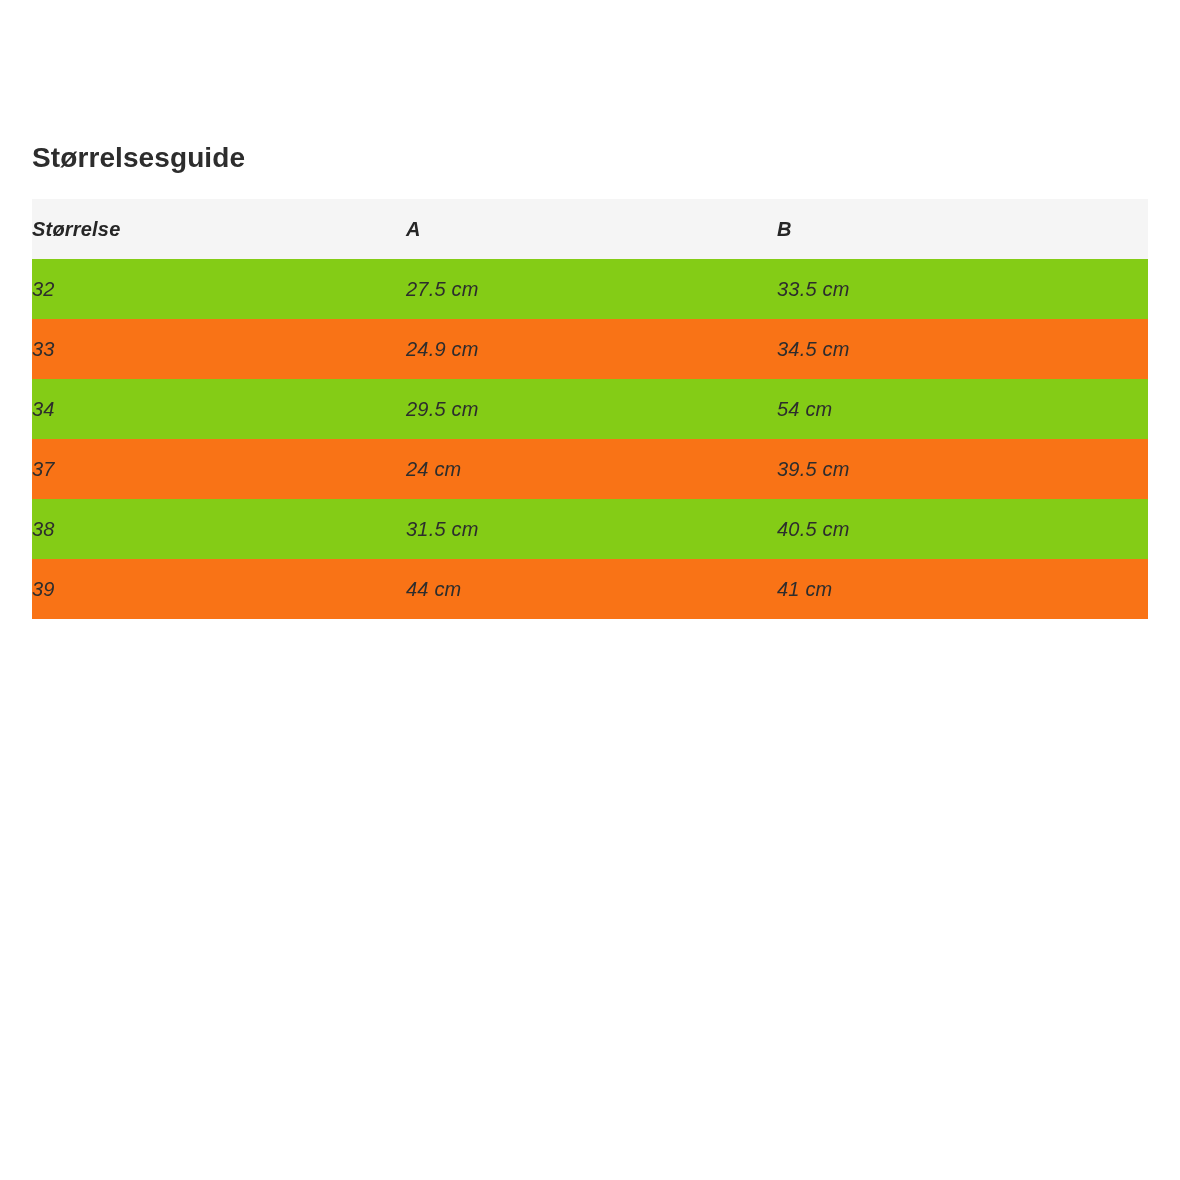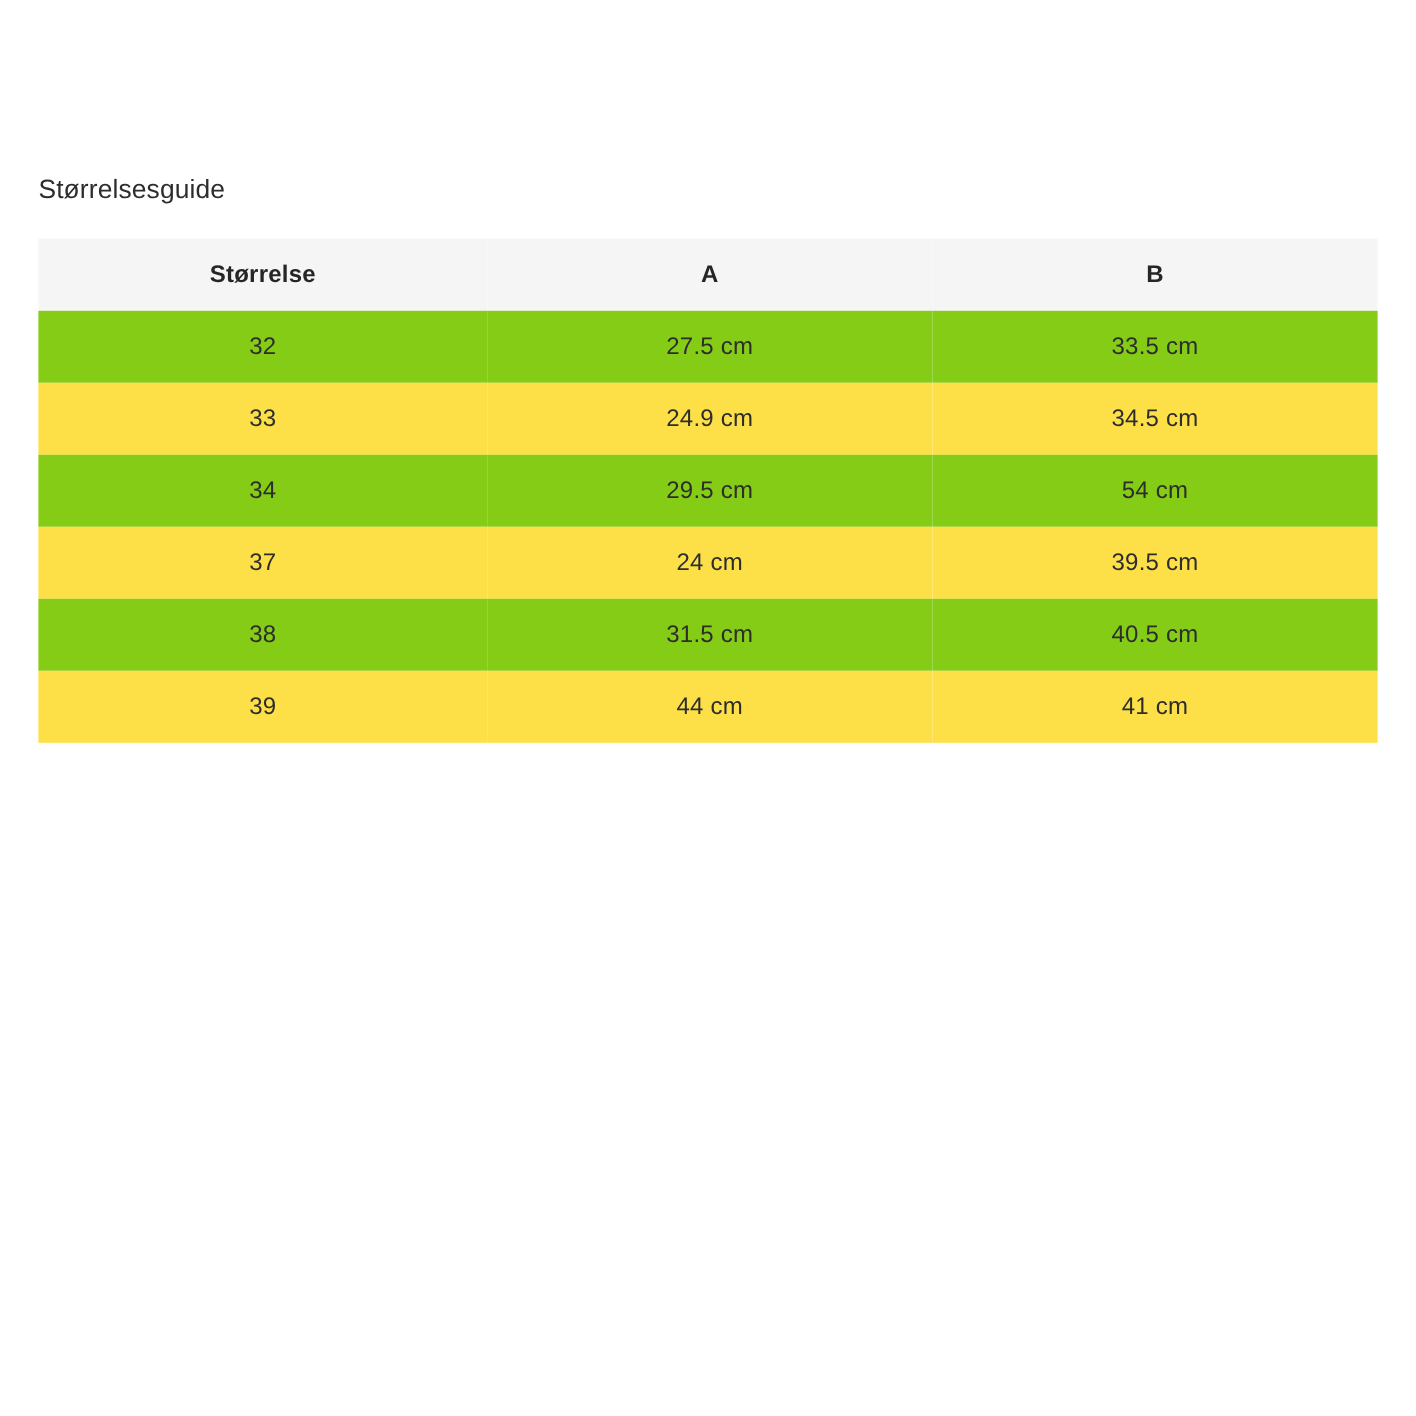--- a/index.html
+++ b/index.html
@@ -19,22 +19,22 @@
     position: relative;
     width: 1180px;
     height: 1180px;
     background: #ffffff;
   }
 
   .guide-title {
     position: absolute;
     left: 32px;
     top: 143px;
-    font-size: 22px;
-    font-weight: 400;
+    font-size: 28px;
+    font-weight: 700;
     color: #2d2d2d;
     letter-spacing: 0.1px;
     line-height: 30px;
     white-space: nowrap;
   }
 
   .size-table {
     position: absolute;
     left: 32px;
     top: 199px;
@@ -45,44 +45,45 @@
 
   .size-table col.col-size  { width: 374px; }
   .size-table col.col-a     { width: 371px; }
   .size-table col.col-b     { width: 371px; }
 
   .size-table th,
   .size-table td {
     height: 60px;
     padding: 0;
     margin: 0;
-    text-align: center;
+    text-align: left;
     vertical-align: middle;
     font-size: 20px;
     color: #2d2d2d;
     letter-spacing: 0.2px;
     border: none;
+    font-style: italic;
   }
 
   .size-table thead tr {
     background: #f5f5f5;
   }
 
   .size-table thead th {
     font-weight: 700;
     font-size: 20px;
     color: #262626;
   }
 
   .size-table tbody tr {
     background: #84cc16;
   }
 
   .size-table tbody tr.striped {
-    background: #fde047;
+    background: #f97316;
   }
 
   .size-table tbody td {
     font-weight: 400;
     color: #2d2d2d;
   }
 </style>
 </head>
 <body>
 

